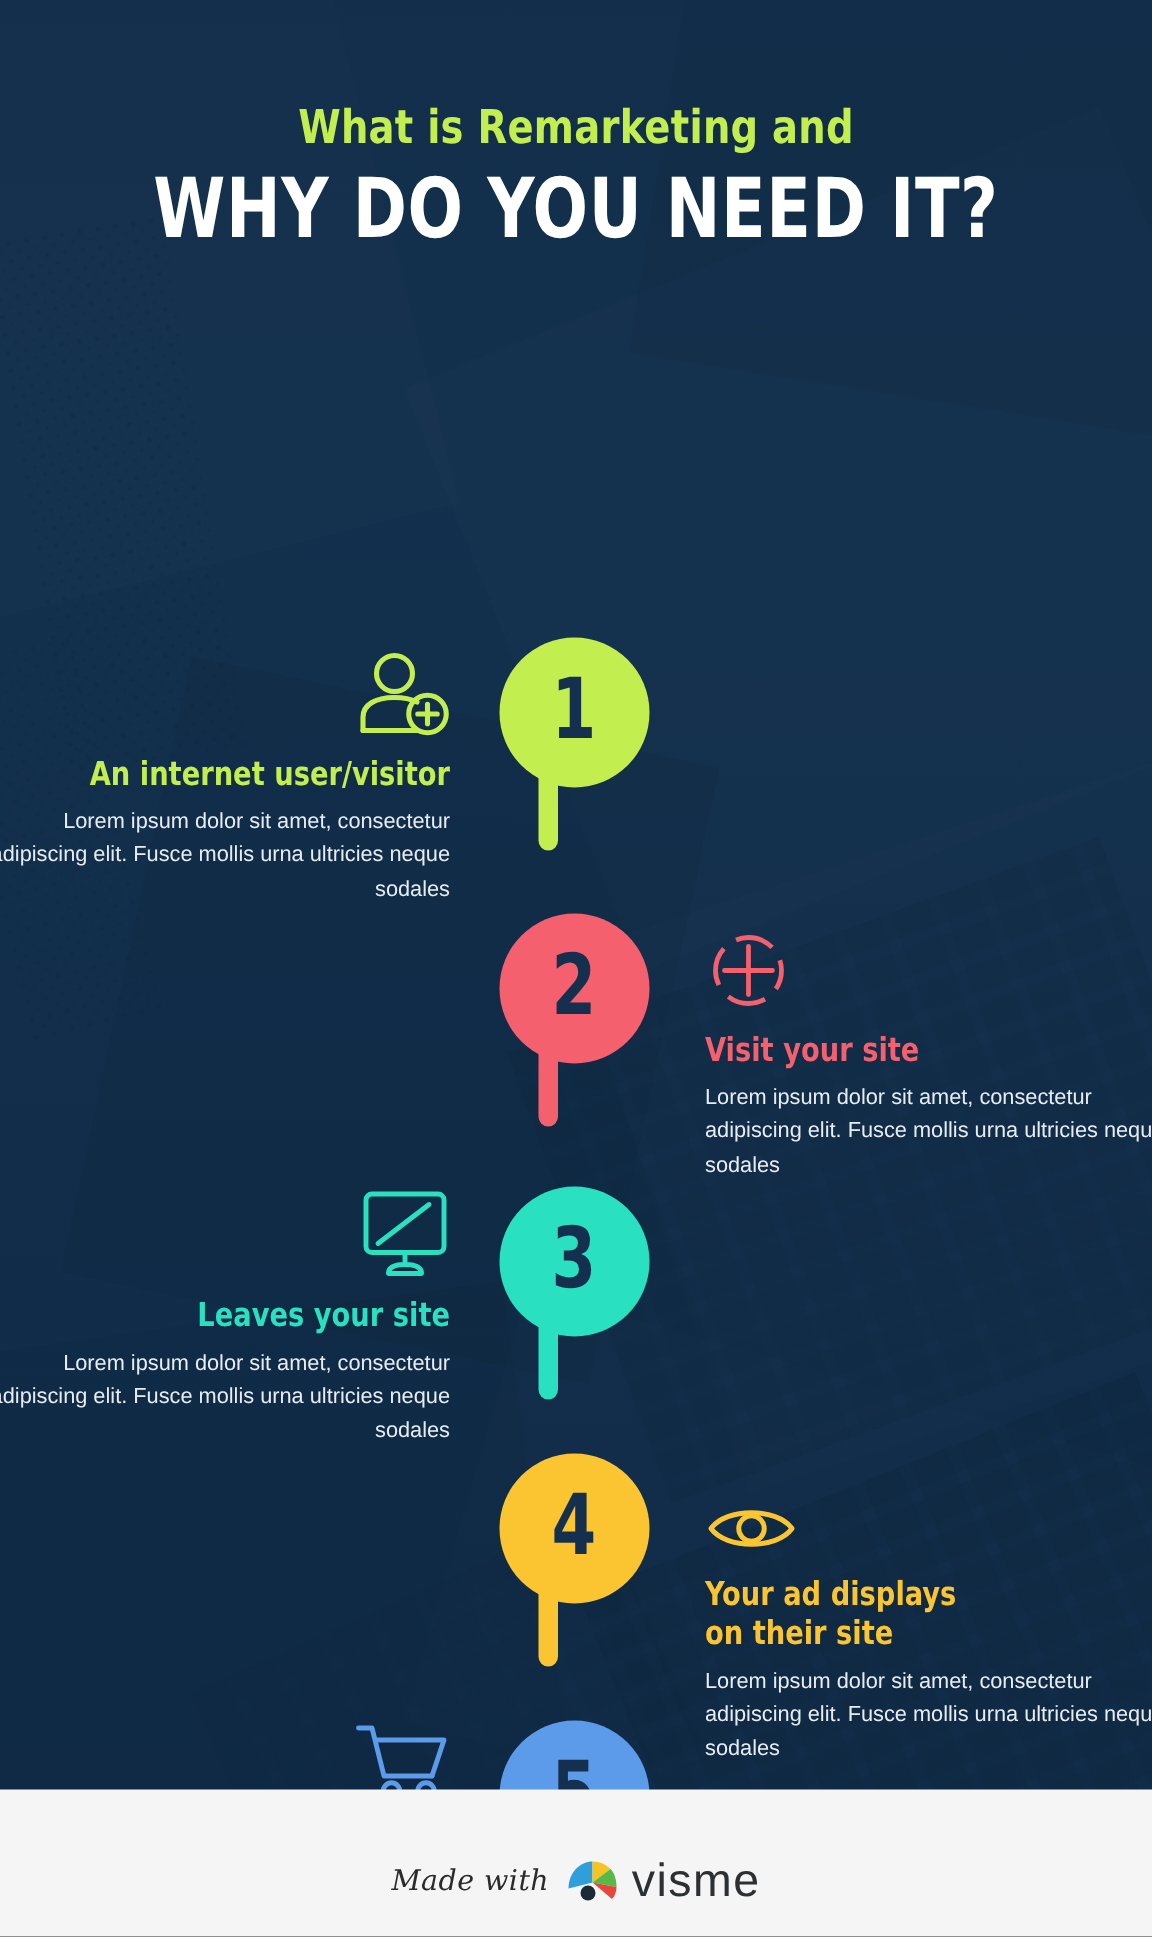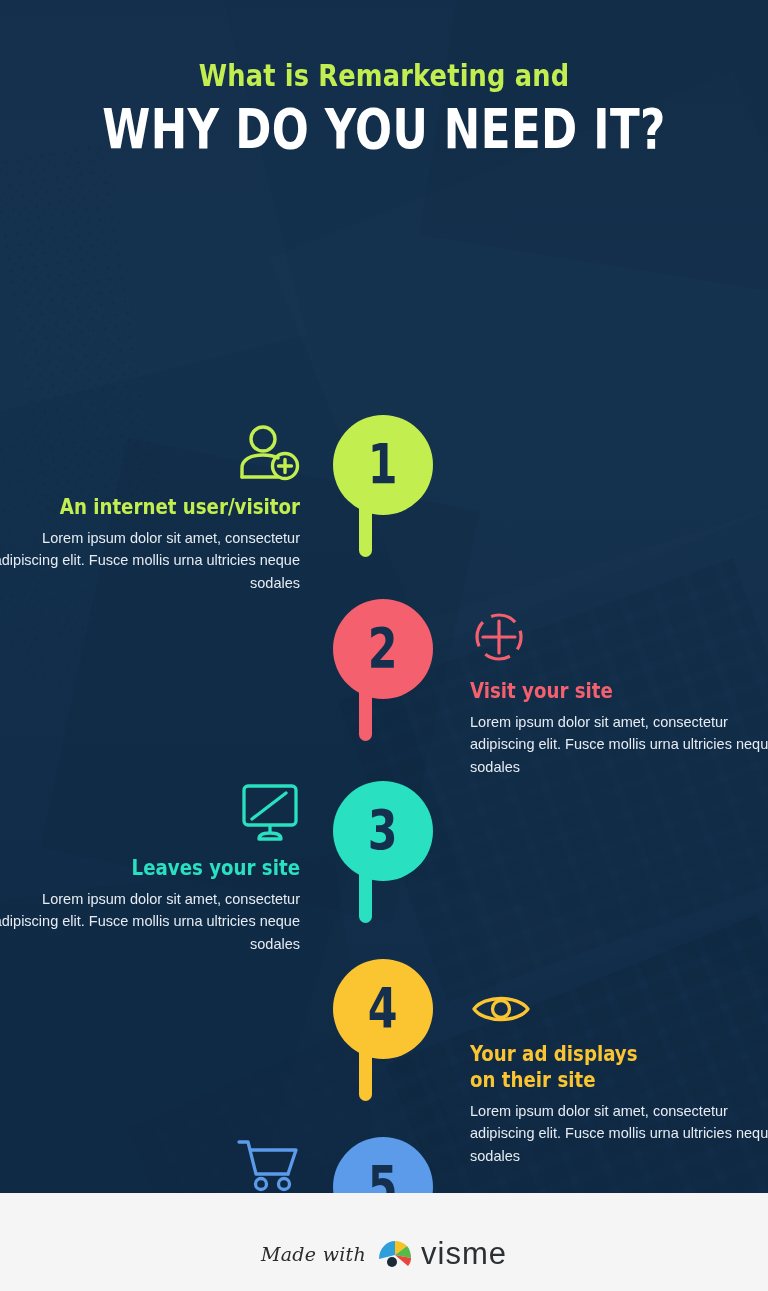--- a/index.html
+++ b/index.html
@@ -38,21 +38,21 @@
   #bg .veil {
     position:absolute; inset:0;
     background:linear-gradient(180deg,
       rgba(18,46,74,0.80) 0%,
       rgba(18,48,77,0.72) 30%,
       rgba(16,44,72,0.78) 65%,
       rgba(15,42,70,0.86) 100%);
   }
 
   
-  .header { position:relative; z-index:5; padding-top:58px; text-align:center; }
+  .header { position:relative; z-index:5; padding-top:58px; text-align:center;margin-top:10px; }
   .title-1 {
     font-family:"DejaVu Sans Condensed","Liberation Sans Narrow","Liberation Sans",sans-serif;
     font-weight:bold; font-size:31px; letter-spacing:.2px;
     color:#c2ee4f; line-height:1.1;
     transform:scaleX(.92); transform-origin:center;
   }
   .title-2 {
     font-family:"DejaVu Sans Condensed","Liberation Sans Narrow","Liberation Sans",sans-serif;
     font-weight:bold; font-size:55px; letter-spacing:.5px;
     color:#ffffff; line-height:1.05; margin-top:9px;

